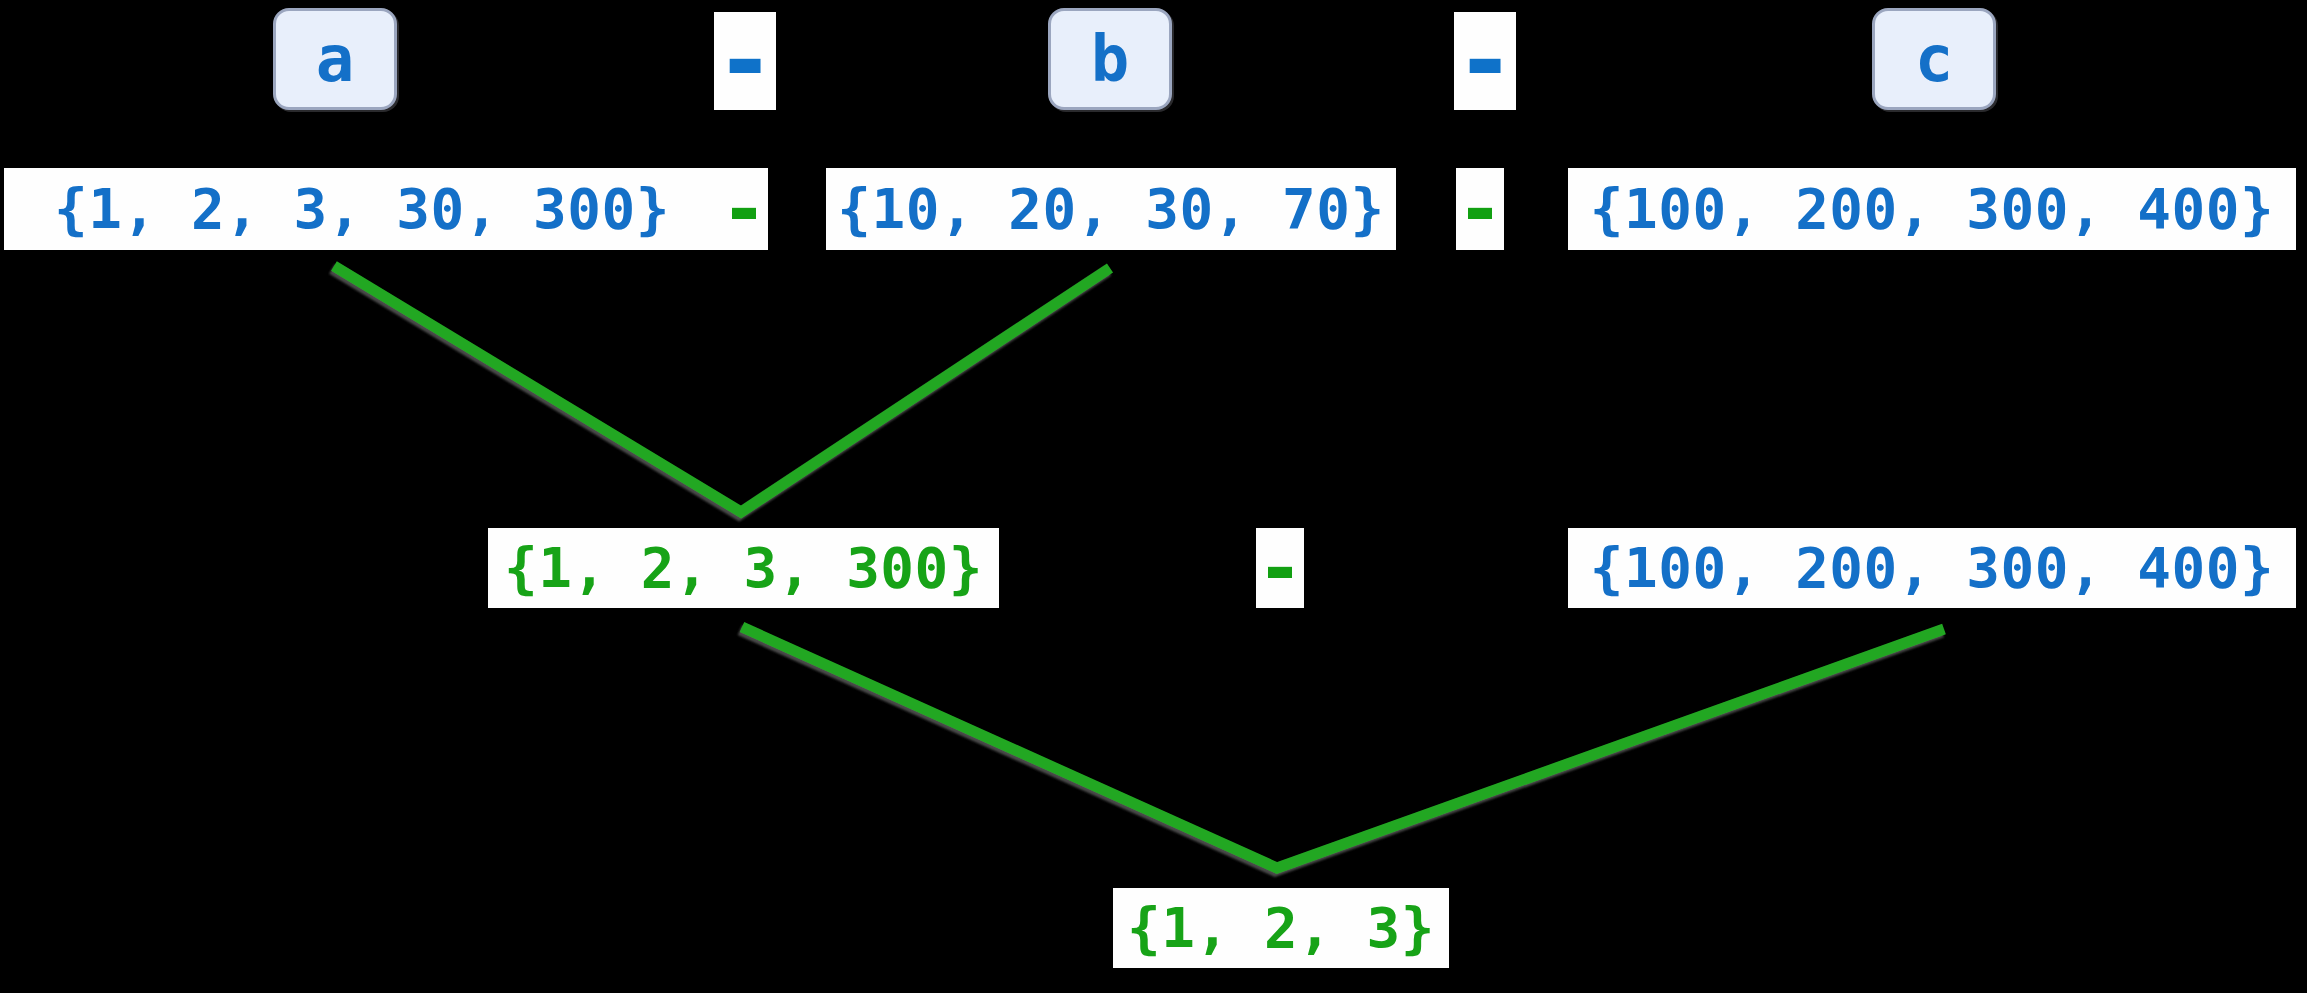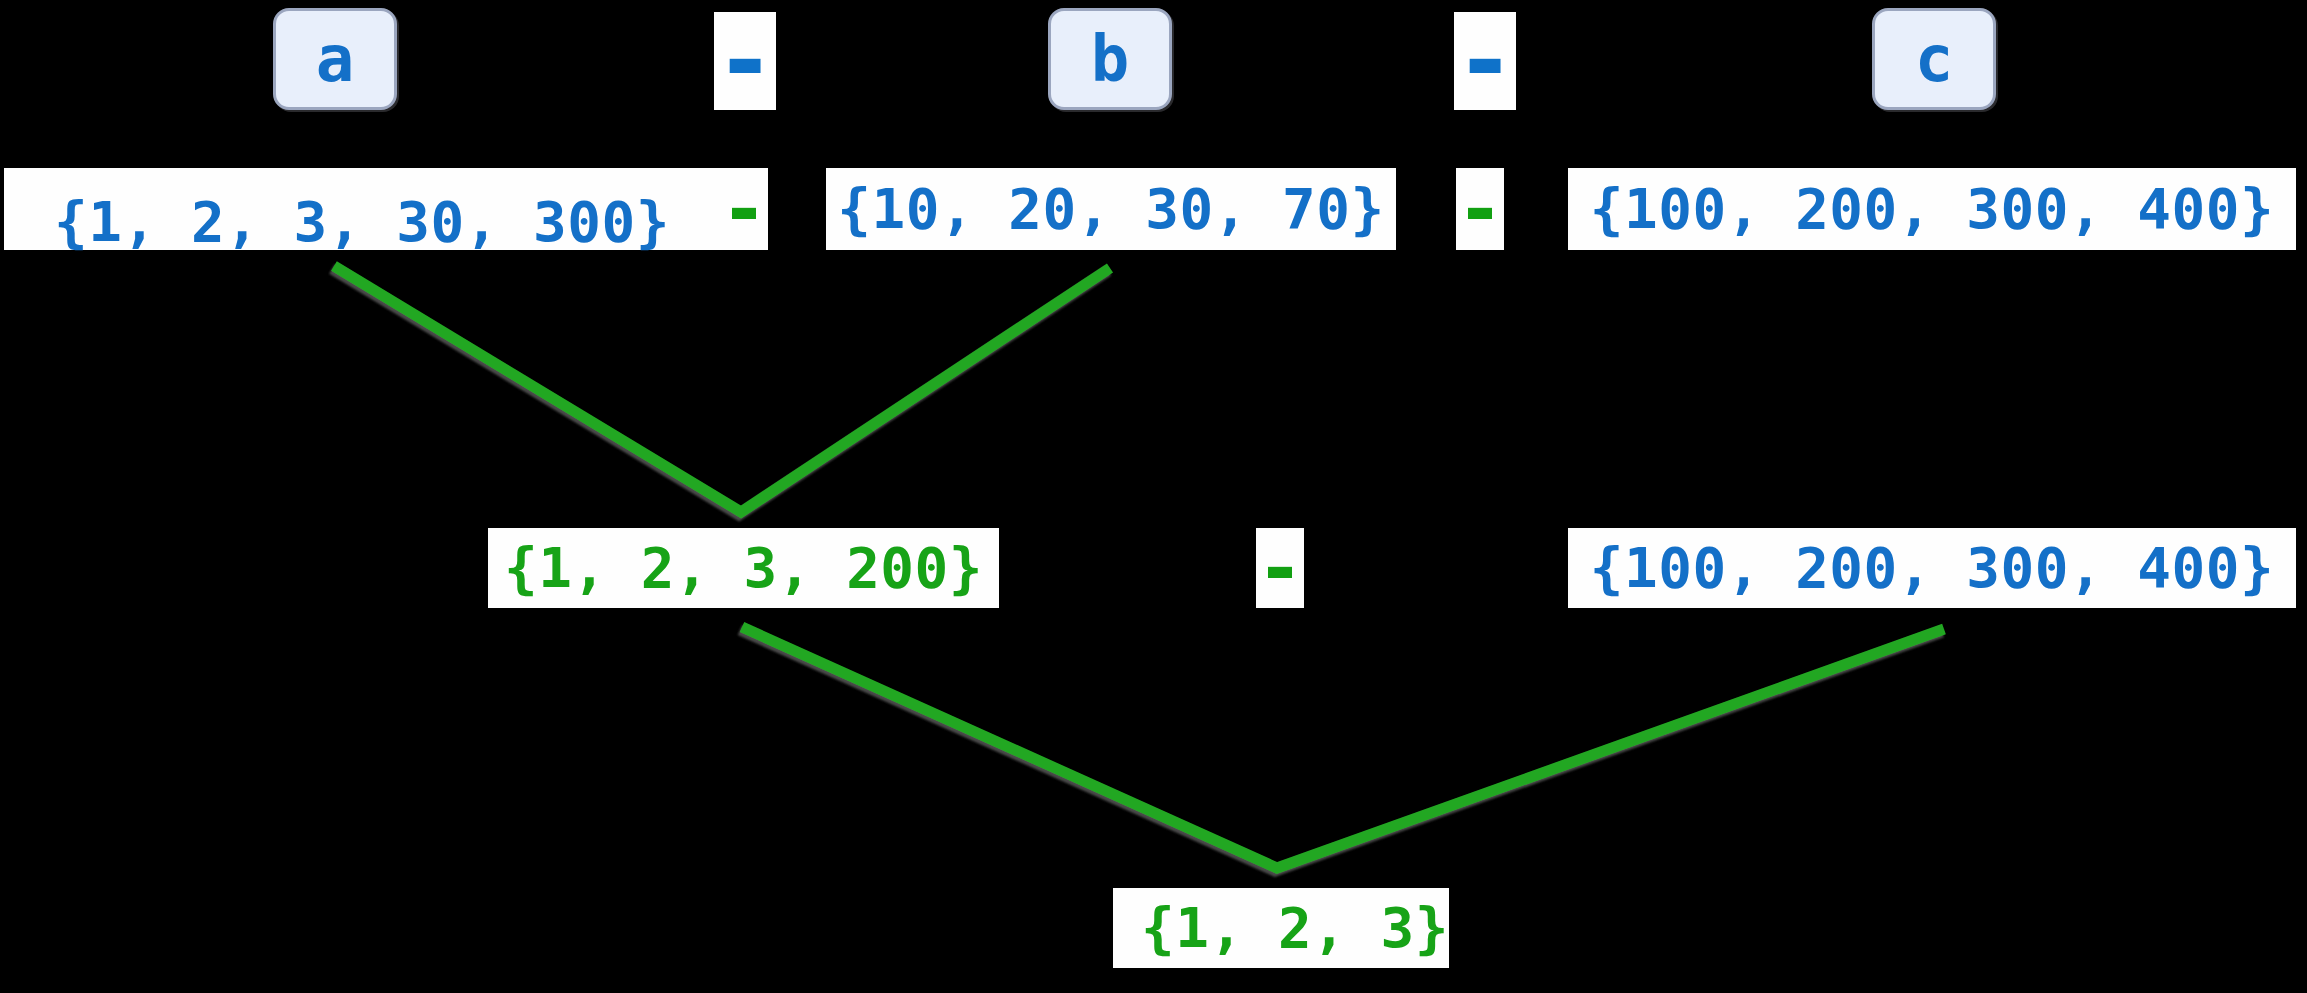--- a/index.html
+++ b/index.html
@@ -91,49 +91,49 @@
   </div>
 
   <div class="varbox" style="left:1048px; top:8px; width:124px; height:102px;">b</div>
 
   <div class="wbox" style="left:1454px; top:12px; width:62px; height:98px;">
     <span class="dashtop">-</span>
   </div>
 
   <div class="varbox" style="left:1872px; top:8px; width:124px; height:102px;">c</div>
 
-  <div class="wbox" style="left:4px; top:168px; width:716px; height:82px;align-items:flex-end;">
+  <div class="wbox" style="left:4px; top:168px; width:716px; height:82px;">
     <span class="settext blue">{1, 2, 3, 30, 300}</span>
   </div>
 
   <div class="wbox" style="left:720px; top:168px; width:48px; height:82px;">
     <span class="dashrow">-</span>
   </div>
 
   <div class="wbox" style="left:826px; top:168px; width:570px; height:82px;">
     <span class="settext blue">{10, 20, 30, 70}</span>
   </div>
 
   <div class="wbox" style="left:1456px; top:168px; width:48px; height:82px;">
     <span class="dashrow">-</span>
   </div>
 
   <div class="wbox" style="left:1568px; top:168px; width:728px; height:82px;">
     <span class="settext blue">{100, 200, 300, 400}</span>
   </div>
 
   <div class="wbox" style="left:488px; top:528px; width:511px; height:80px;">
-    <span class="settext green">{1, 2, 3, 200}</span>
+    <span class="settext green">{1, 2, 3, 300}</span>
   </div>
 
   <div class="wbox" style="left:1256px; top:528px; width:48px; height:80px;">
     <span class="dashrow">-</span>
   </div>
 
   <div class="wbox" style="left:1568px; top:528px; width:728px; height:80px;">
     <span class="settext blue">{100, 200, 300, 400}</span>
   </div>
 
-  <div class="wbox" style="left:1113px; top:888px; width:336px; height:80px;justify-content:flex-end;">
+  <div class="wbox" style="left:1113px; top:888px; width:336px; height:80px;">
     <span class="settext green">{1, 2, 3}</span>
   </div>
 
 </div>
 
 </body></html>

